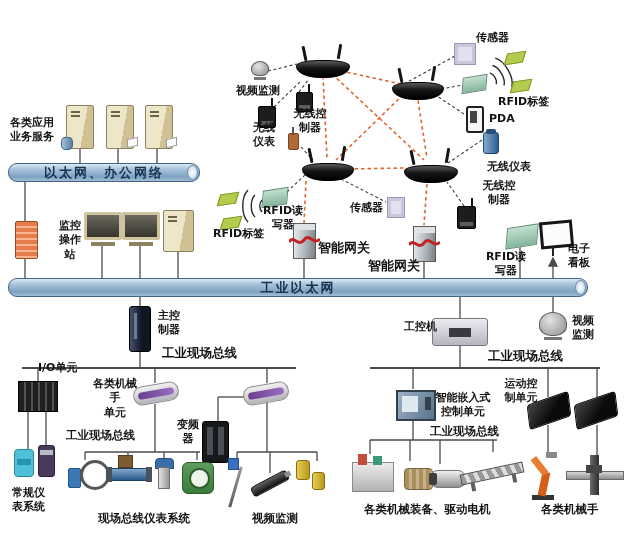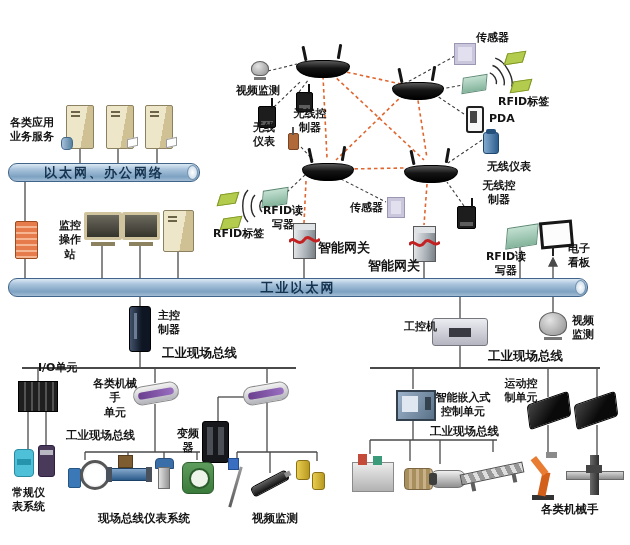--- a/index.html
+++ b/index.html
@@ -360,21 +360,21 @@
 
   <div class="lbl mid" style="left:162px;top:345px;font-size:12.5px;">工业现场总线</div>
   <div class="lbl" style="left:38px;top:361px;">I/O单元</div>
   <div class="iounit" style="left:18px;top:381px;width:38px;height:29px;"></div>
   <div class="lbl c" style="left:90px;top:377px;width:50px;">各类机械手
 单元</div>
   <div class="dcu" style="left:133px;top:384px;"></div>
   <div class="dcu" style="left:243px;top:384px;"></div>
 
   <div class="lbl mid" style="left:66px;top:428px;">工业现场总线</div>
-  <div class="lbl c" style="left:174px;top:427px;width:28px;">变频
+  <div class="lbl c" style="left:174px;top:418px;width:28px;">变频
 器</div>
   <div class="inv" style="left:202px;top:421px;"></div>
 
   <div class="cyinstr" style="left:14px;top:449px;"></div>
   <div class="pinstr" style="left:38px;top:445px;"></div>
   <div class="lbl" style="left:12px;top:486px;">常规仪
 表系统</div>
 
   <div class="gvalve" style="left:68px;top:468px;"></div>
   <div class="gdial" style="left:80px;top:460px;"></div>
@@ -400,20 +400,21 @@
 控制单元</div>
   <div class="motion" style="left:527px;top:398px;"></div>
   <div class="motion" style="left:574px;top:398px;"></div>
 
   <div class="lbl mid" style="left:430px;top:424px;">工业现场总线</div>
 
   <div class="mach1" style="left:352px;top:462px;"></div>
   <div class="bronzem" style="left:404px;top:468px;"></div>
   <div class="silverm" style="left:430px;top:470px;"></div>
   <div class="conveyor" style="left:460px;top:468px;"></div>
+  <div class="lbl mid" style="left:364px;top:502px;">各类机械装备、驱动电机</div>
 
   <div class="robot abs" style="left:528px;top:452px;width:38px;height:48px;">
     <span class="rbase"></span>
       <span class="rarm1"></span>
       <span class="rarm2"></span>
       <span class="rhead"></span>
     </div>
   <div class="gantry abs" style="left:566px;top:455px;width:58px;height:44px;">
     <span class="grail"></span>
       <span class="gcol"></span>

